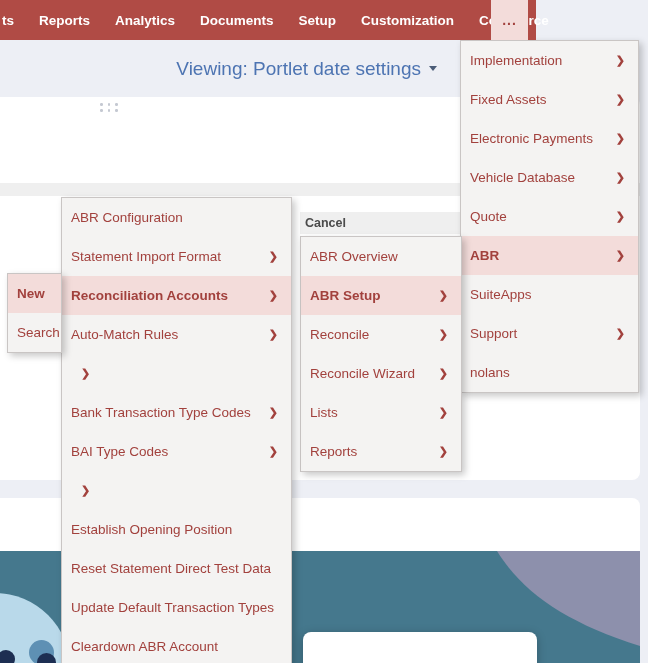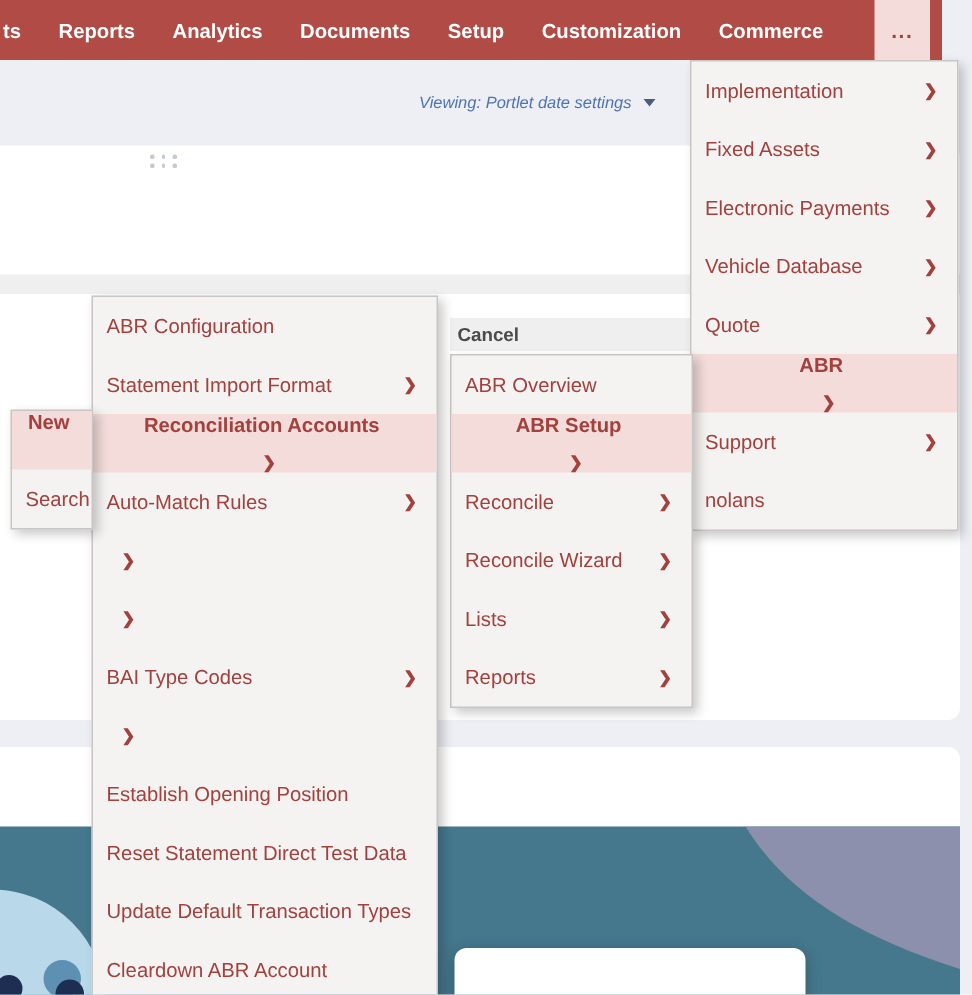--- a/index.html
+++ b/index.html
@@ -6,21 +6,21 @@
   html, body { width: 648px; height: 663px; }
   body {
     position: relative;
     overflow: hidden;
     background: var(--page-bg, #edeff5);
     font-family: "Liberation Sans", sans-serif;
   }
 
   
   .topnav {
-    position: absolute; left: 0; top: 0; width: 628px; height: 40px;
+    position: absolute; left: 0; top: 0; width: 536px; height: 40px;
     background: var(--nav-bg, #b04b45);
     display: flex; align-items: center;
     z-index: 20;
   }
   .nav-items { display: flex; gap: 25px; margin-left: 2px; }
   .nav-item {
     color: var(--nav-text, #fff); font-size: 13.5px; font-weight: bold;
     white-space: nowrap; cursor: pointer;
   }
   .nav-overflow {
@@ -28,22 +28,22 @@
     background: var(--pink, #f3dcda); color: var(--menu-text, #a2413d);
     font-weight: bold; font-size: 14px; letter-spacing: 1px;
     display: flex; align-items: center; justify-content: center;
     cursor: pointer;
   }
 
   
   .viewing {
     position: absolute; top: 40px; height: 57px; right: 211px;
     display: flex; align-items: center;
-    color: var(--viewing-blue, #4d74b2); font-size: 11px;
-    cursor: pointer; z-index: 2; font-style: italic;
+    color: var(--viewing-blue, #4d74b2); font-size: 19px;
+    cursor: pointer; z-index: 2;
   }
   .caret-down {
     width: 0; height: 0; margin-left: 8px;
     border-left: 4.5px solid transparent; border-right: 4.5px solid transparent;
     border-top: 5.5px solid #4b5c77;
   }
 
   
   .card1 {
     position: absolute; left: -20px; top: 97px; width: 660px; height: 383px;
@@ -94,21 +94,21 @@
     position: absolute;
     background: var(--menu-bg, #f4f3f2);
     border: 1px solid var(--menu-border, #c9c5c4);
     box-shadow: 3px 3px 7px rgba(0,0,0,0.22);
   }
   .menu-item {
     display: flex; align-items: center; justify-content: space-between;
     height: 39px; padding: 0 13px 0 9px; cursor: pointer; white-space: nowrap;
   }
   .mi-label { font-size: 13.5px; color: var(--menu-text, #a2413d); }
-  .menu-item.hl { background: var(--pink, #f3dcda); flex-direction: column; }
+  .menu-item.hl { background: var(--pink, #f3dcda); }
   .menu-item.hl .mi-label { font-weight: bold; }
   .mi-arrow { color: var(--menu-text, #a2413d); font-size: 11px; font-weight: bold; margin-left: 10px; }
 
   #menu-commerce  { left: 460px; top: 40px;  width: 179px; z-index: 10; }
   #menu-abr       { left: 300px; top: 236px; width: 162px; z-index: 11; }
   #menu-abr-setup { left: 61px;  top: 197px; width: 231px; z-index: 12; }
   #menu-rec       { left: 7px;   top: 273px; width: 55px;  z-index: 13; }
 </style>
 </head>
 <body>
@@ -168,20 +168,23 @@
     </div>
     <div class="menu-item">
       <span class="mi-label">Quote</span>
       <span class="mi-arrow">❯</span>
     </div>
     <div class="menu-item hl">
       <span class="mi-label">ABR</span>
       <span class="mi-arrow">❯</span>
     </div>
     <div class="menu-item">
+      <span class="mi-label">SuiteApps</span>
+    </div>
+    <div class="menu-item">
       <span class="mi-label">Support</span>
       <span class="mi-arrow">❯</span>
     </div>
     <div class="menu-item">
       <span class="mi-label">nolans</span>
     </div>
   </div>
 <div class="menu" id="menu-abr">
     <div class="menu-item">
       <span class="mi-label">ABR Overview</span>
@@ -220,20 +223,21 @@
       <span class="mi-arrow">❯</span>
     </div>
     <div class="menu-item">
       <span class="mi-label">Auto-Match Rules</span>
       <span class="mi-arrow">❯</span>
     </div>
     <div class="menu-item">
       <span class="mi-arrow">❯</span>
     </div>
     <div class="menu-item">
+      <span class="mi-label">Bank Transaction Type Codes</span>
       <span class="mi-arrow">❯</span>
     </div>
     <div class="menu-item">
       <span class="mi-label">BAI Type Codes</span>
       <span class="mi-arrow">❯</span>
     </div>
     <div class="menu-item">
       <span class="mi-arrow">❯</span>
     </div>
     <div class="menu-item">

